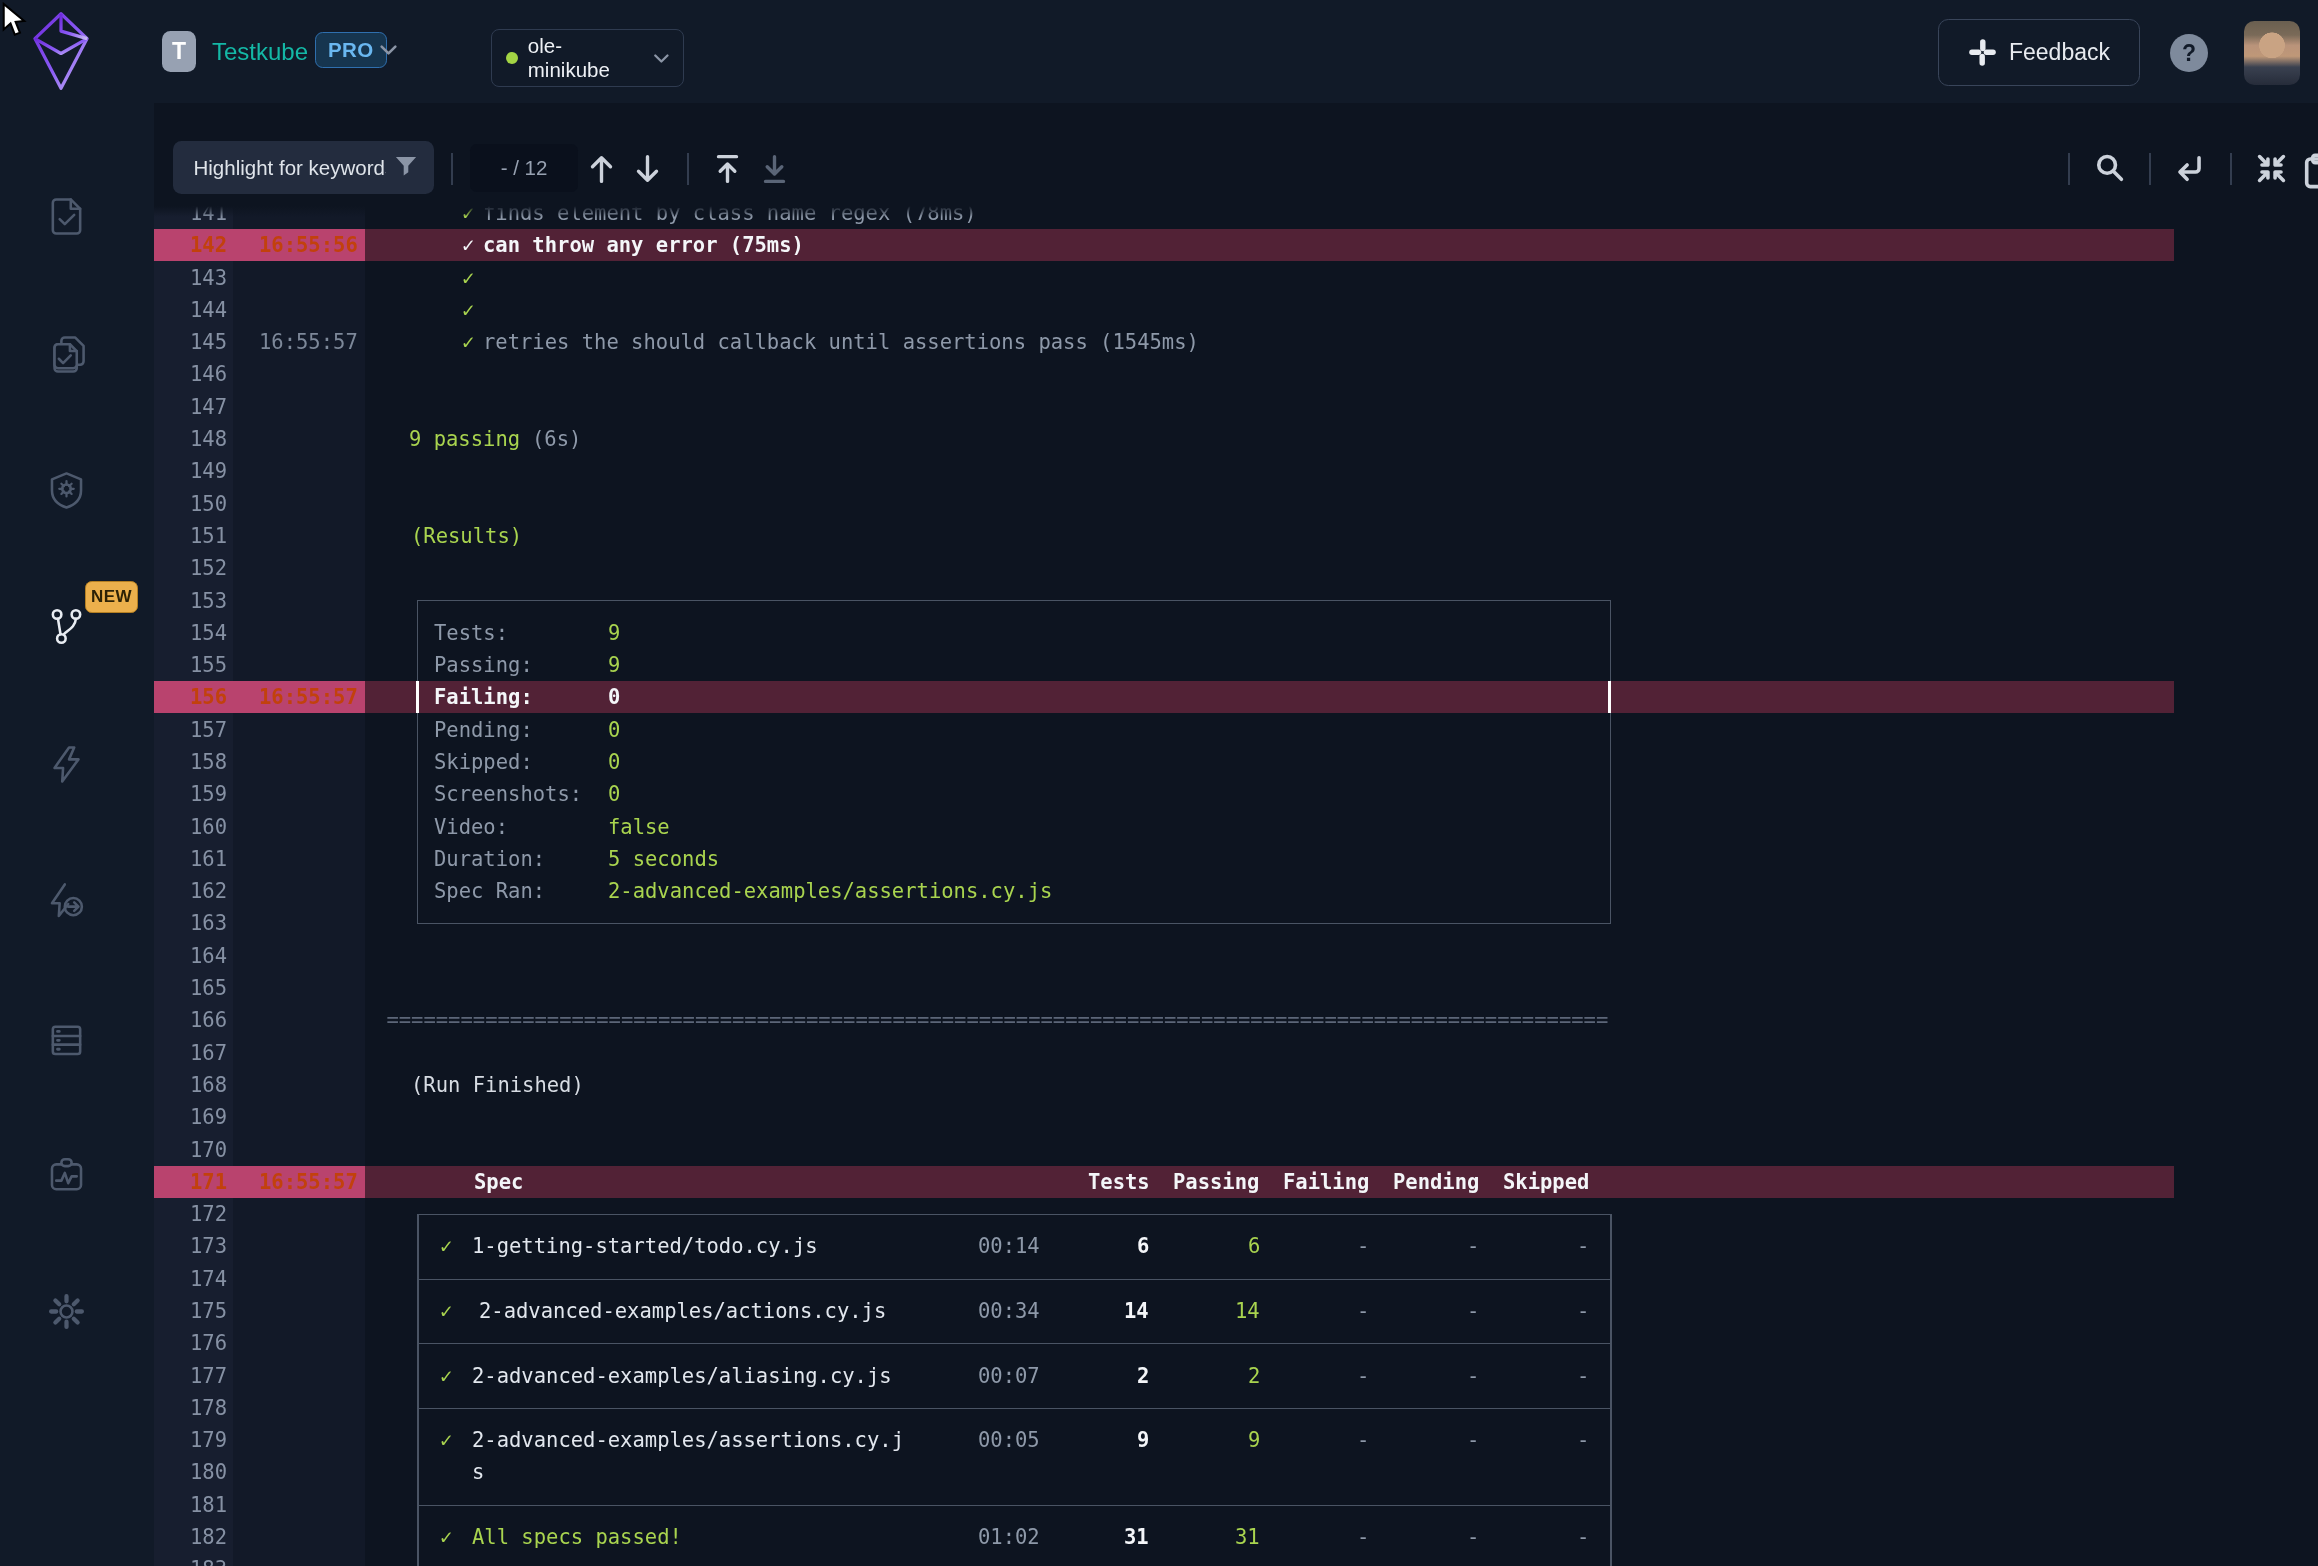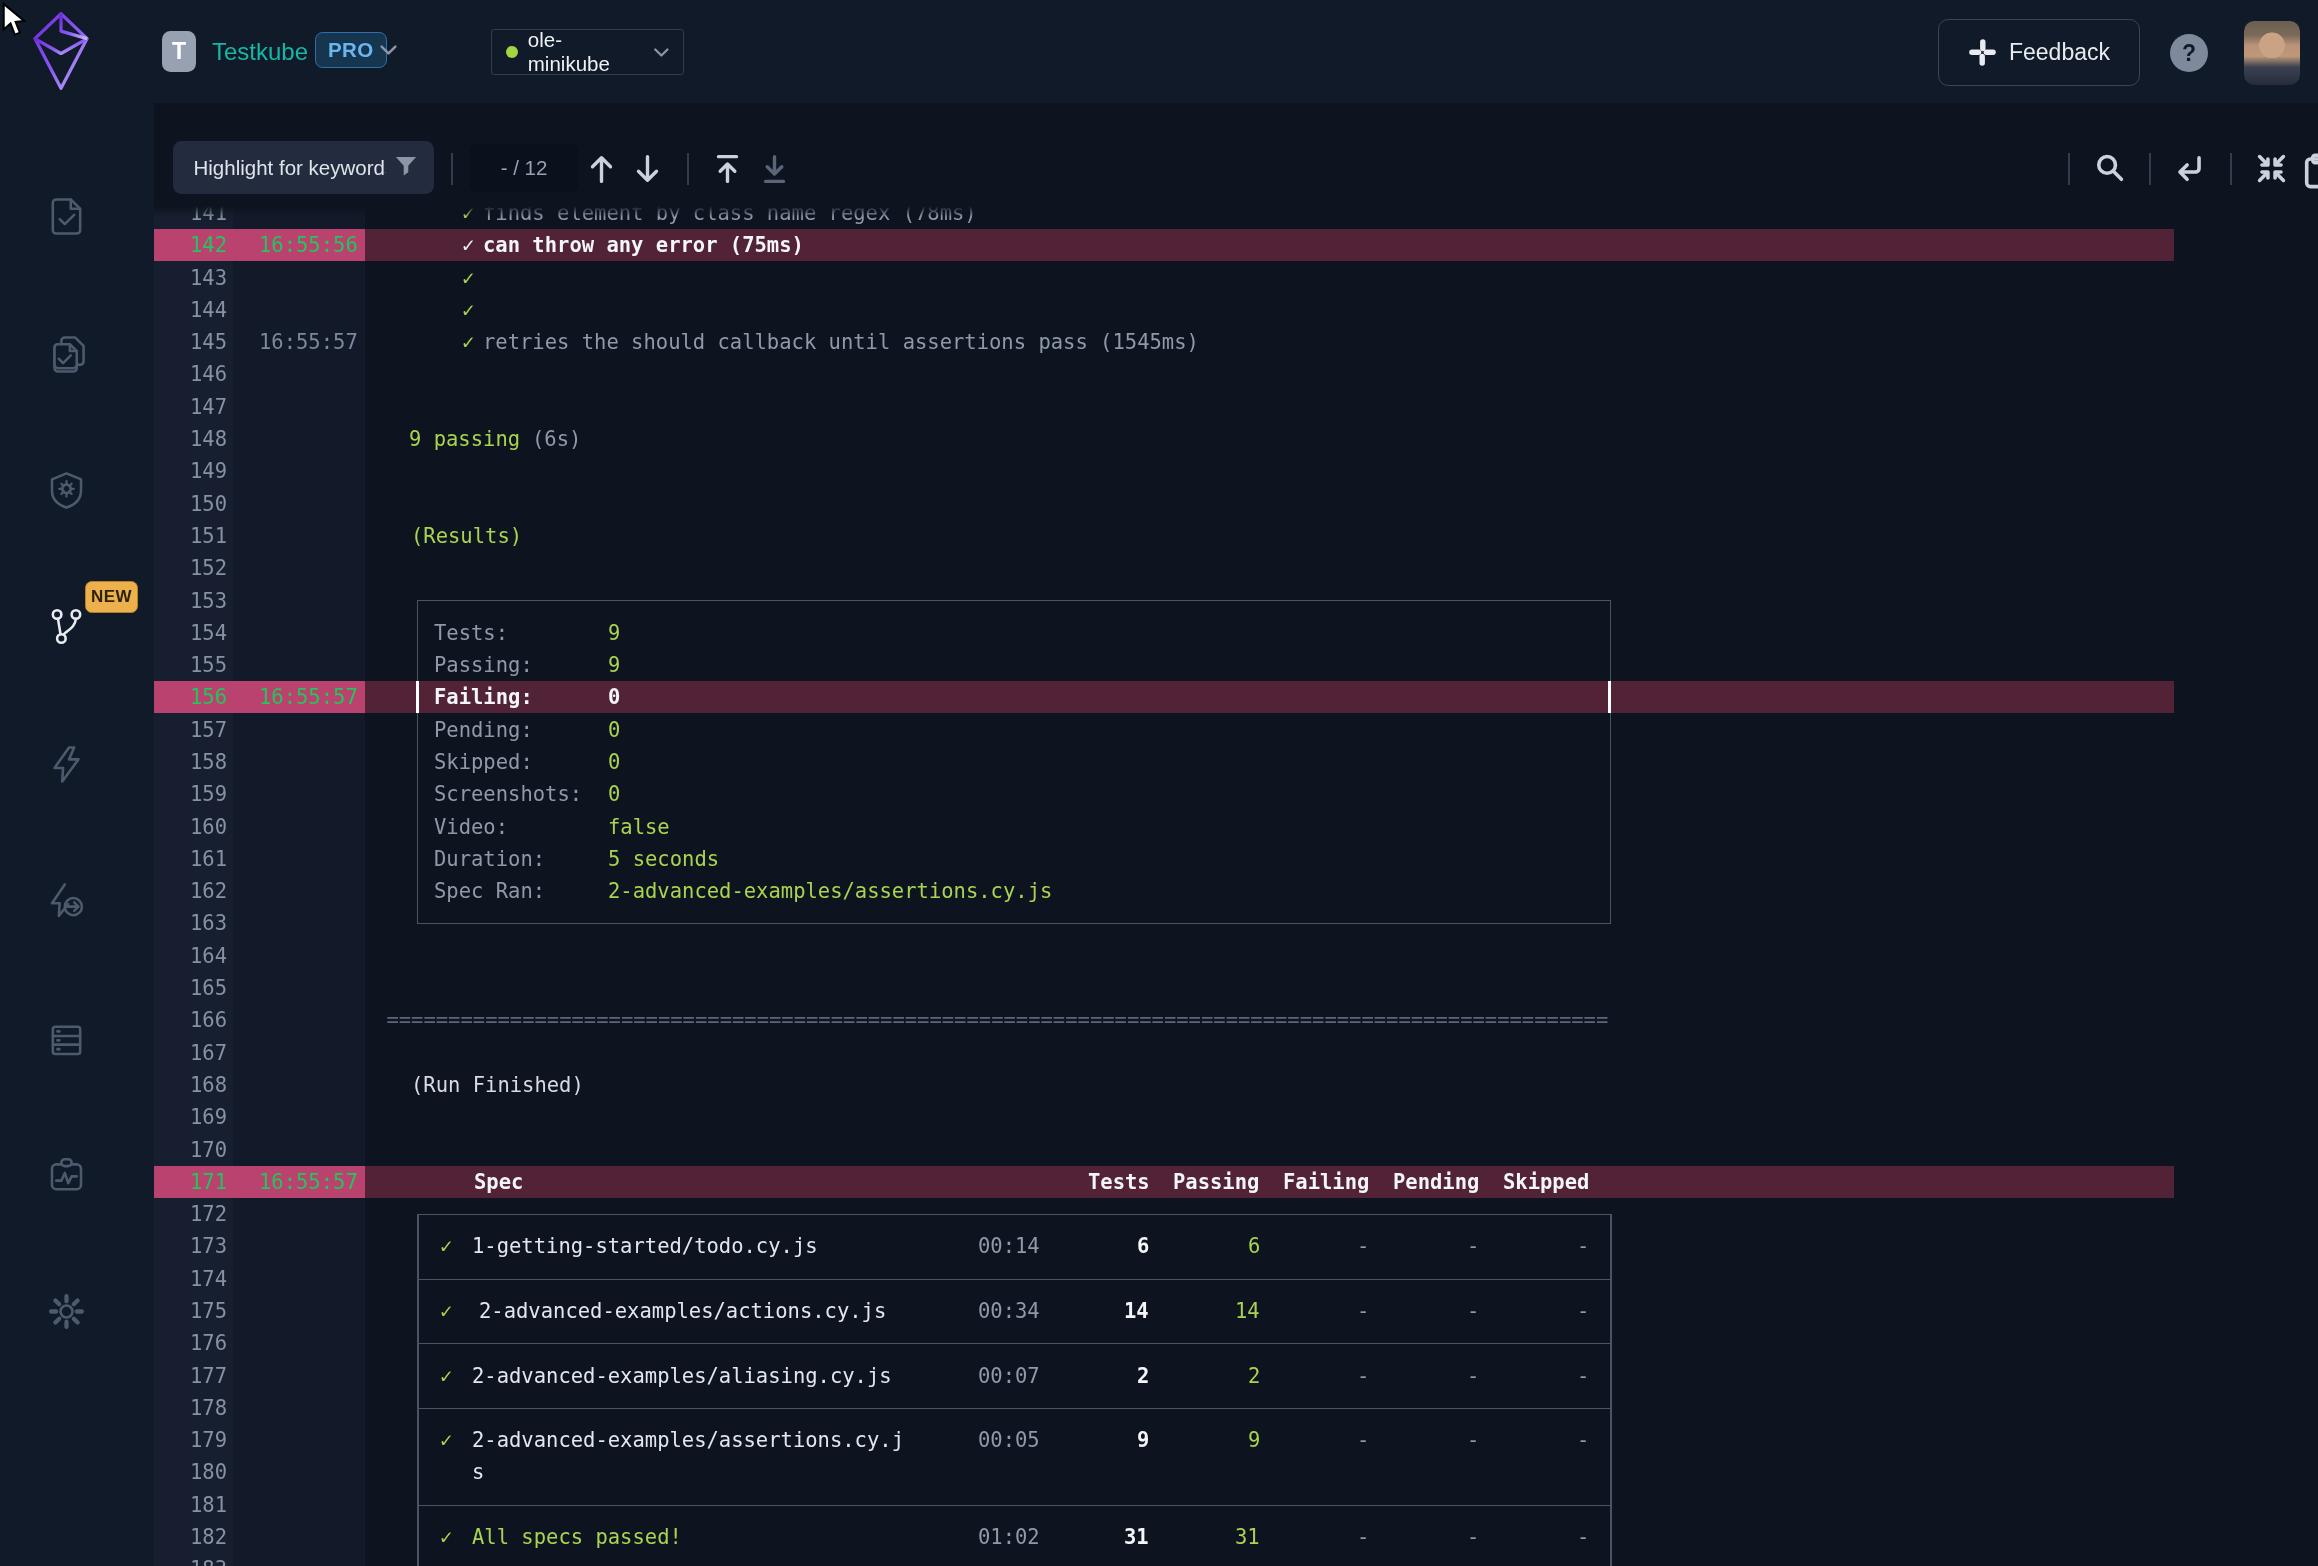--- a/index.html
+++ b/index.html
@@ -10,22 +10,22 @@
   .logo{position:absolute;left:31px;top:10.3px;}
   .tbadge{position:absolute;left:162px;top:31px;width:34px;height:41px;border-radius:8.5px;
           background:#97a1b2;color:#fff;font-weight:bold;font-size:23px;display:flex;
           align-items:center;justify-content:center;}
   .orgname{position:absolute;left:212px;top:31px;height:41px;display:flex;align-items:center;
            color:#14b8a6;font-size:24px;font-weight:500;}
   .pro{position:absolute;left:315px;top:32px;padding:5.1px 12px;border-radius:7.7px;background:#16354f;
        border:1.7px solid #2f6fae;color:#6ab7f0;font-size:20.5px;font-weight:700;letter-spacing:0.4px;}
   .chev{stroke:#8b95a6;stroke-width:3;fill:none;stroke-linecap:round;stroke-linejoin:round;}
   .orgchev{position:absolute;left:379px;top:44px;}
-  .envsel{position:absolute;left:491px;top:29px;width:193px;height:46px;border:1.7px solid #2f3b50;
-          border-radius:3px;display:flex;align-items:center;gap:10.3px;padding:0 13.7px;box-sizing:border-box;}
+  .envsel{position:absolute;left:491px;top:29px;width:193px;height:58px;border:1.7px solid #2f3b50;
+          border-radius:8px;display:flex;align-items:center;gap:10.3px;padding:0 13.7px;box-sizing:border-box;}
   .envdot{width:12px;height:12px;border-radius:50%;background:#a3d444;}
   .envlabel{color:#eef1f5;font-size:20.5px;}
   .feedback{position:absolute;left:1938px;top:19px;width:202px;height:67px;border:1.7px solid #39455a;
             border-radius:10.3px;display:flex;align-items:center;justify-content:center;gap:12px;
             box-sizing:border-box;}
   .feedback span{color:#e8ebf0;font-size:23px;}
   .helpbtn{position:absolute;left:2170px;top:34px;width:38px;height:38px;border-radius:50%;
            background:#7e8a9c;color:#111a28;font-size:23px;font-weight:bold;display:flex;
            align-items:center;justify-content:center;}
   .avatar{position:absolute;left:2244px;top:20.5px;width:56px;height:64px;border-radius:10.3px;
@@ -66,21 +66,21 @@
   .num{position:absolute;left:0;top:0;width:73px;text-align:right;color:#8691a4;line-height:32px;}
   .ts{position:absolute;left:105px;top:0;color:#7d8899;line-height:32px;}
   .content{position:absolute;left:211px;top:0;width:1954px;height:100%;}
   .seg{position:absolute;top:0;line-height:32px;white-space:pre;}
   .seg.green{color:#a9d44f;}
   .seg.gray{color:#8e99a9;}
   .seg.dim{color:#5c6678;}
   .seg.spec{color:#e2e7ee;}
   .seg.white{color:#f4f6f9;font-weight:700;}
   .seg.plain{color:#d7dce3;}
-  .row.hl .num,.row.hl .ts{color:#22c55e;font-weight:400;}
+  .row.hl .num,.row.hl .ts{color:#c2410c;font-weight:700;}
   .row.hl .seg{font-weight:700;}
   .obox{position:absolute;border:1.7px solid #4a5464;box-sizing:border-box;}
   .oline{position:absolute;height:1.7px;background:#4a5464;}
   .ovline{position:absolute;width:1.7px;background:#4a5464;}
   .wtick{position:absolute;width:2.6px;height:32px;background:#ffffff;}
   .topshade{position:absolute;left:0;top:0;width:2165px;height:12px;
             background:linear-gradient(180deg,#0d1420 10%,rgba(13,20,32,0));}
   .cursor{position:absolute;left:1.7px;top:1.7px;}
 </style>
 </head>

